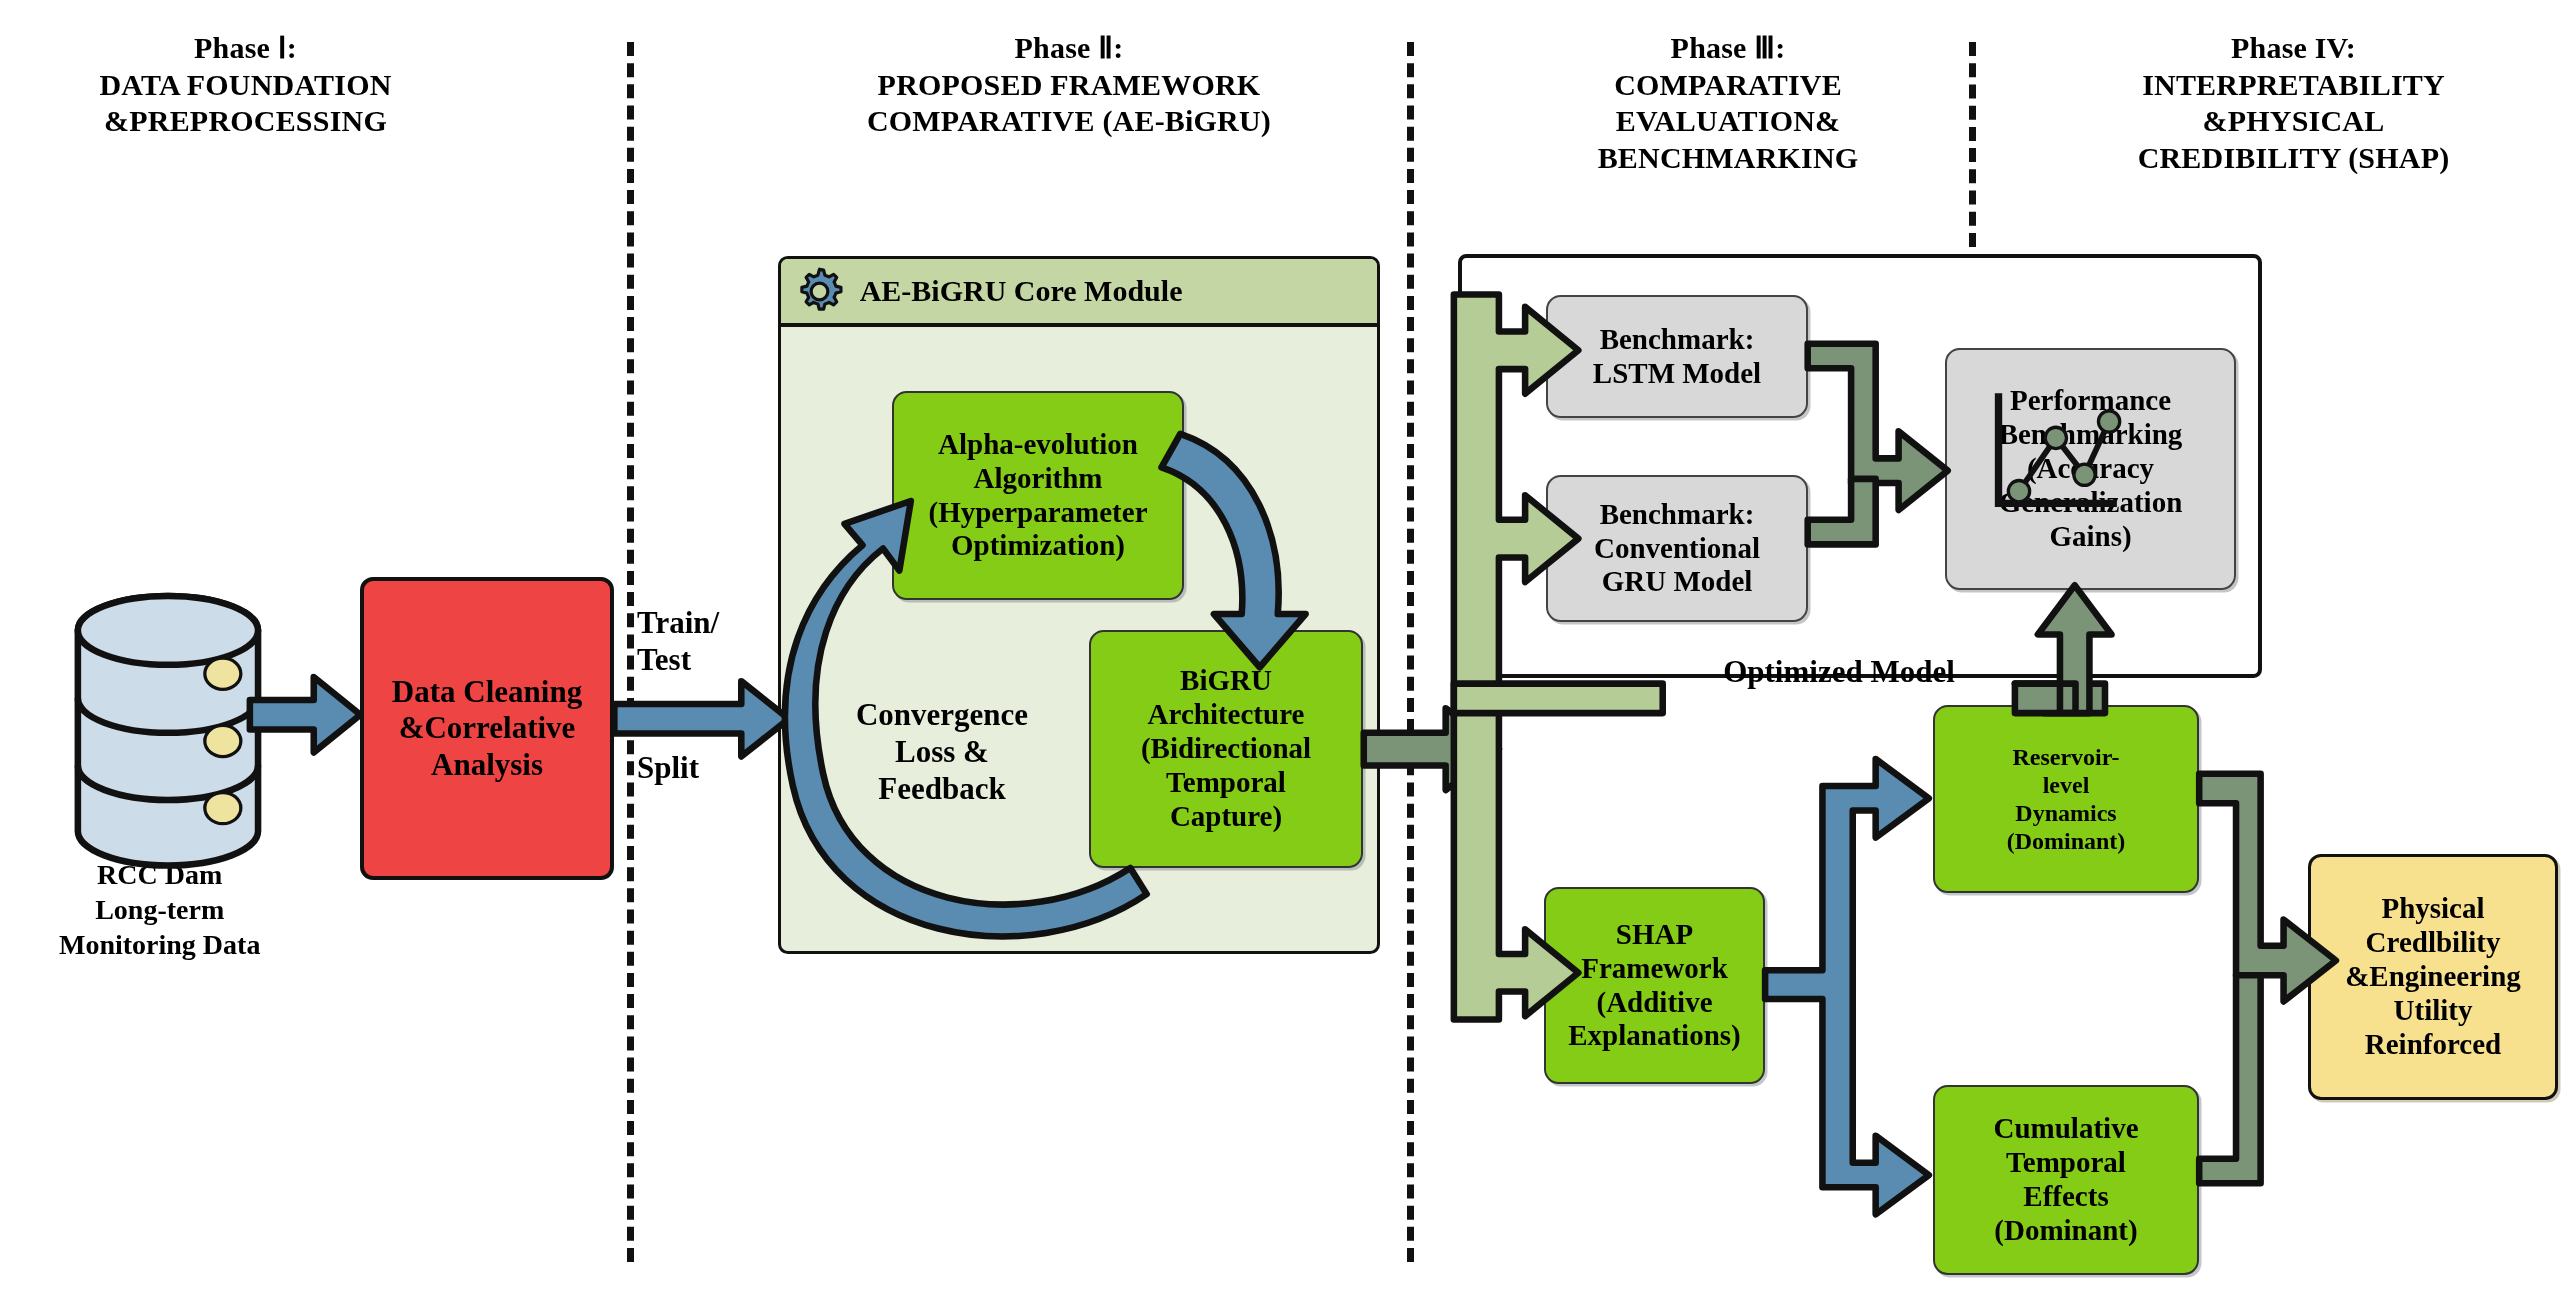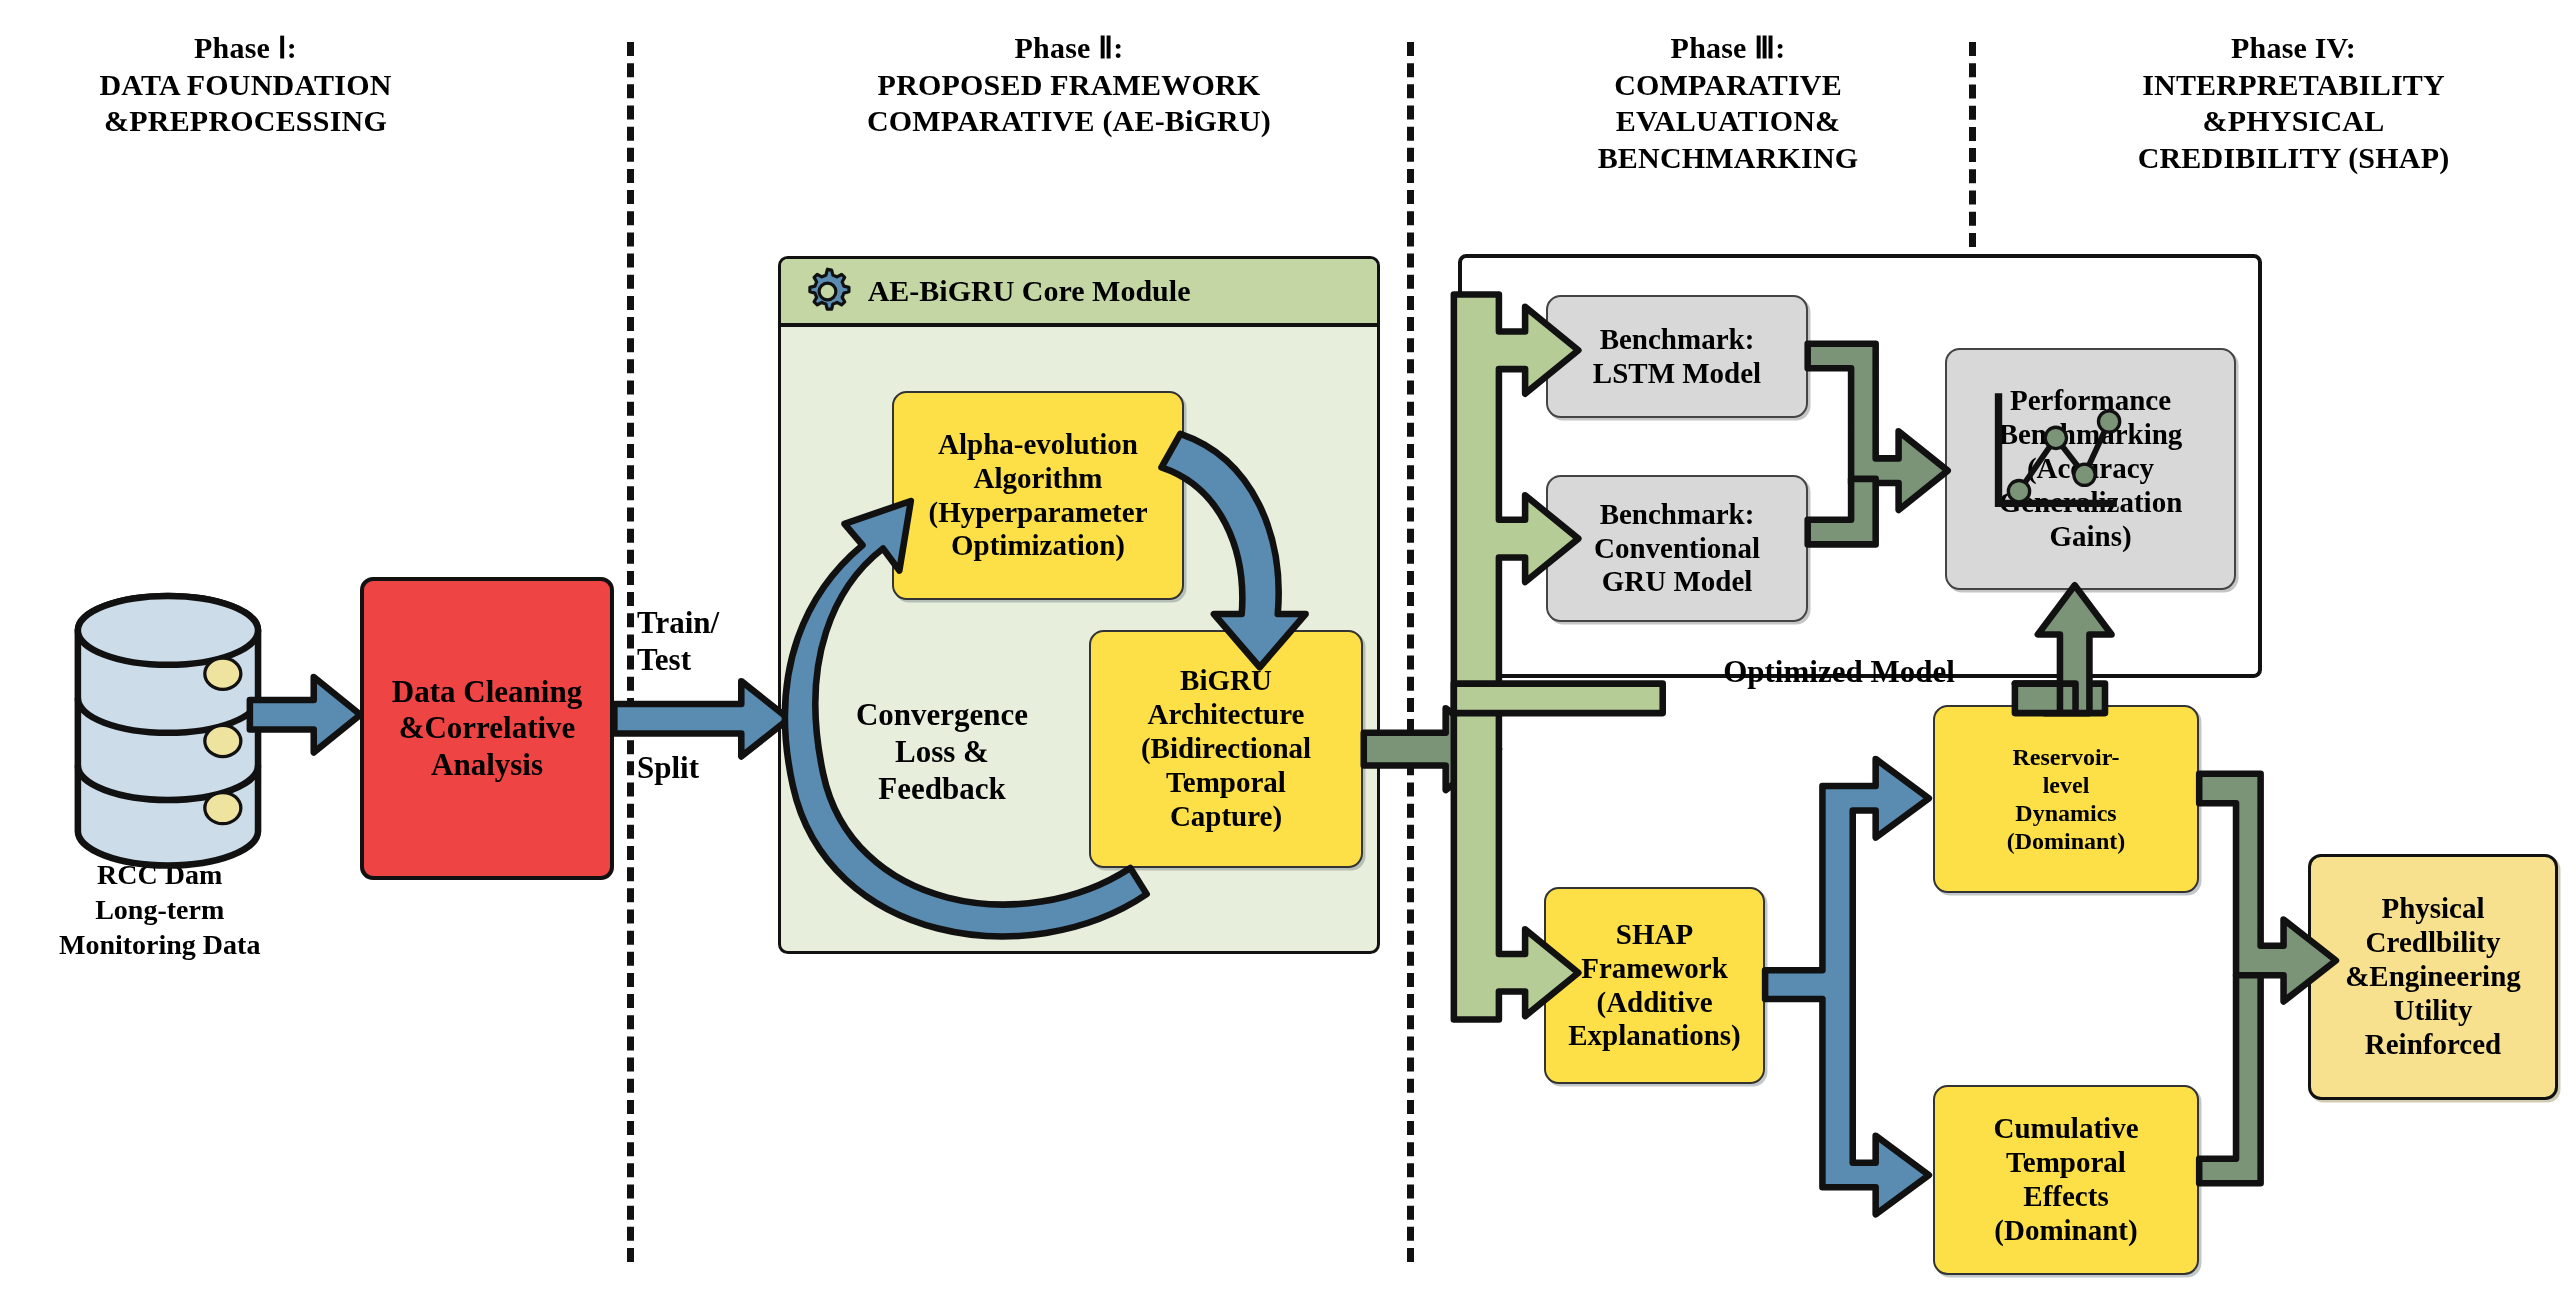--- a/index.html
+++ b/index.html
@@ -20,32 +20,32 @@
 
   .node{
     position:absolute;box-sizing:border-box;
     display:flex;align-items:center;justify-content:center;
     text-align:center;font-weight:bold;line-height:1.17;
     font-family:"Liberation Serif", serif;
   }
   .node span{display:block;width:100%;padding:0 4.9px;}
 
   .blue-box{background:#ef4444;border:4.1px solid #111;border-radius:13px;}
-  .blue-box-thin{background:#fde047;border:2.5px solid #333;border-radius:14.7px;
+  .blue-box-thin{background:#84cc16;border:2.5px solid #333;border-radius:14.7px;
                  box-shadow:2.5px 2.5px 0 rgba(120,130,140,.45);}
   .gray-box{background:#d8d8d8;border:2.5px solid #444;border-radius:14.7px;
             box-shadow:2.5px 2.5px 0 rgba(140,140,140,.5);}
   .yellow-box{background:#f7e08e;border:3.3px solid #111;border-radius:13px;
               box-shadow:2.5px 2.5px 0 rgba(150,140,90,.45);}
 
   .core-panel{position:absolute;border:3.3px solid #111;border-radius:9.8px;
               background:#e7eedb;box-sizing:border-box;overflow:hidden;}
   .core-head{position:absolute;left:0;top:0;right:0;height:68px;
              background:#c3d6a4;border-bottom:4.1px solid #111;
-             display:flex;align-items:center;gap:14.7px;padding-left:21px;box-sizing:border-box;}
+             display:flex;align-items:center;gap:14.7px;padding-left:13px;box-sizing:border-box;}
   .core-head-label{font-size:30px;font-weight:bold;font-family:"Liberation Serif", serif;}
 
   .frame-box{position:absolute;border:4.9px solid #111;border-radius:8.2px;
              background:transparent;box-sizing:border-box;}
 
   .free-label{position:absolute;font-weight:bold;font-family:"Liberation Serif", serif;
               text-align:center;line-height:1.2;}
 
   svg.overlay{position:absolute;left:0;top:0;width:2576px;height:1290px;
               pointer-events:none;overflow:visible;}

